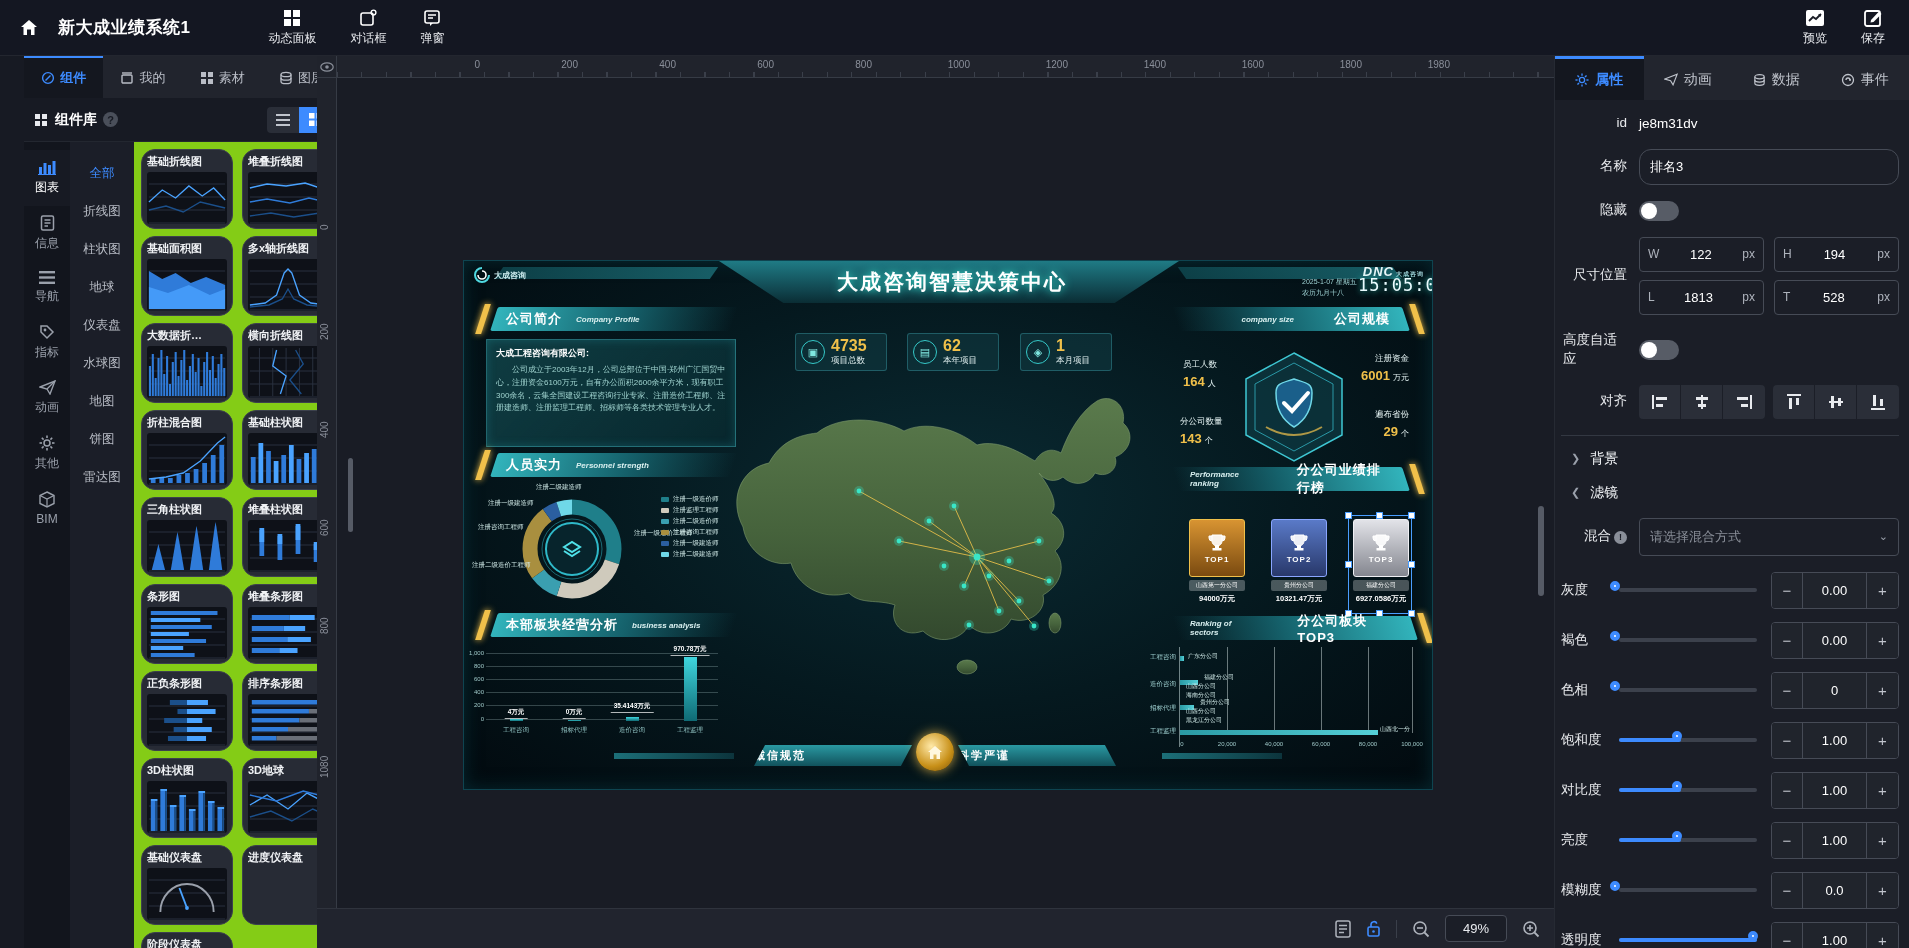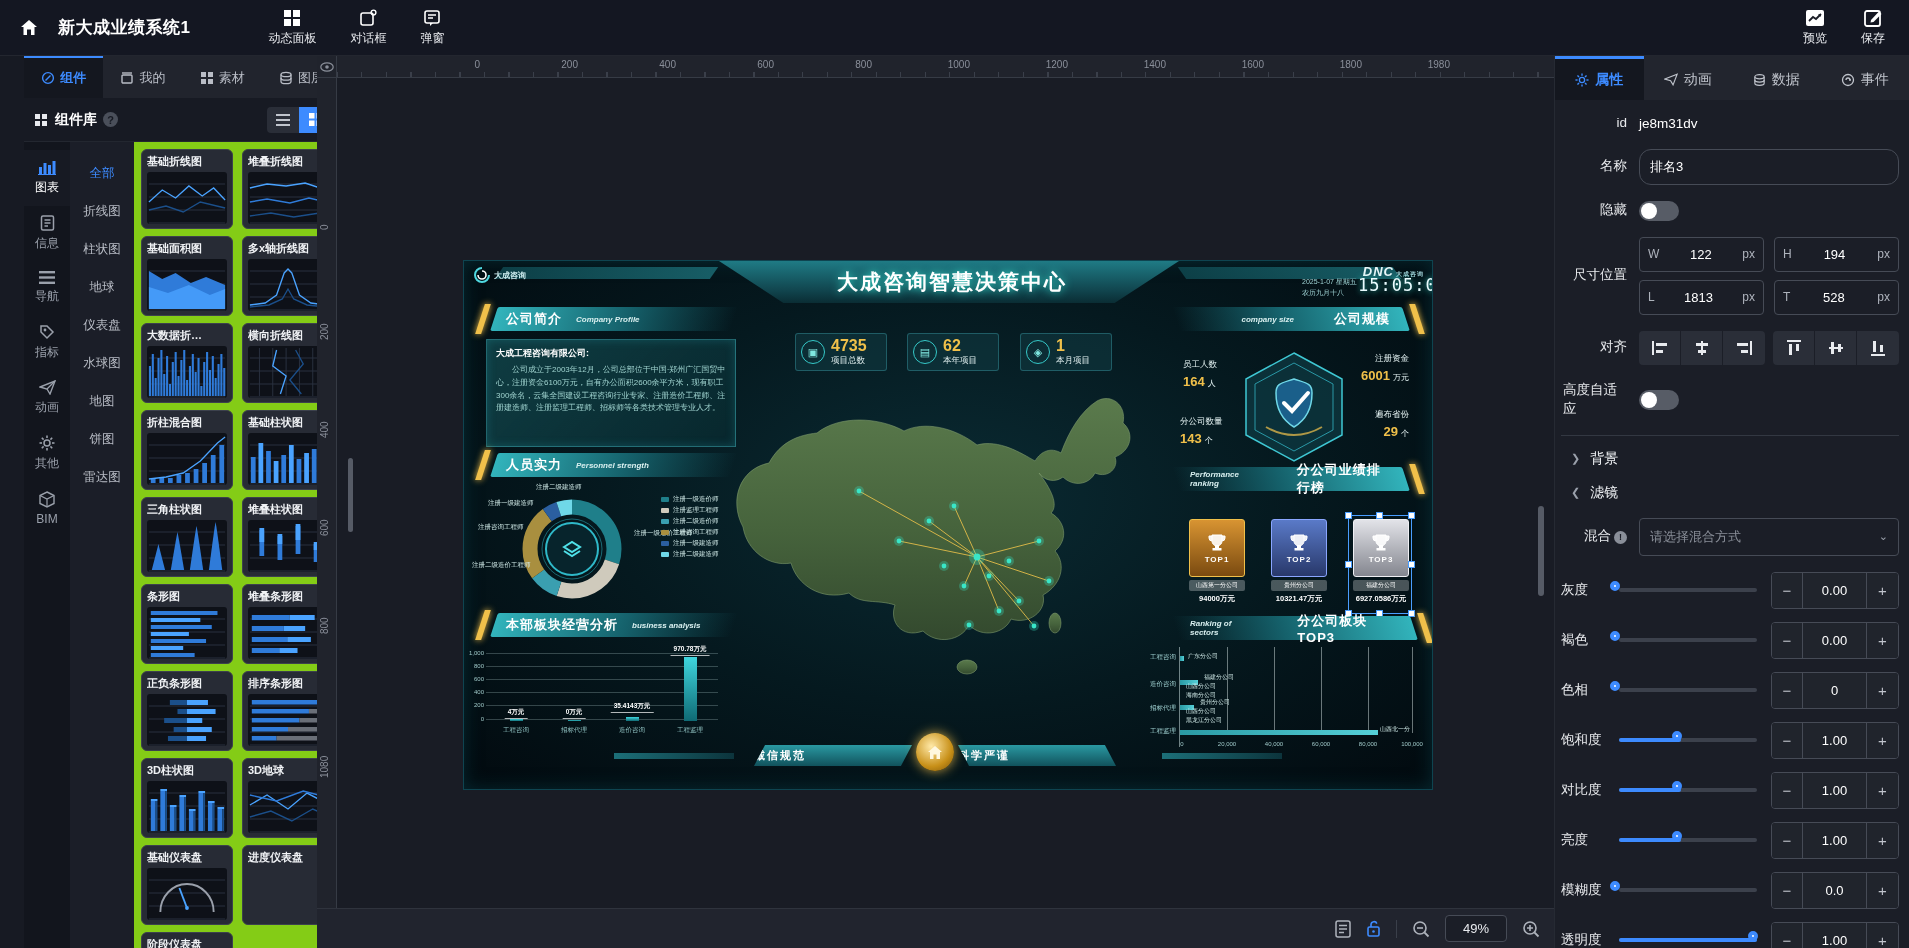--- a/index.html
+++ b/index.html
@@ -30,21 +30,21 @@
   .lp-body { position:absolute; left:0; top:86px; right:0; bottom:0; display:flex; }
   .rail { width:46px; background:#12151d; display:flex; flex-direction:column; align-items:center; padding-top:8px; }
   .rail-it { width:46px; padding:9px 0 10px; display:flex; flex-direction:column; align-items:center; gap:4px; cursor:pointer; }
   .rail-it .rl { font-size:12px; color:#9aa0ab; }
   .rail-it.act { background:#171a23; }
   .rail-it.act .rl { color:#fff; }
   .cats { width:64px; background:#1b1e28; padding-top:12px; }
   .cat { height:38px; display:flex; align-items:center; justify-content:center; font-size:12.5px; color:#b9bdc6; cursor:pointer; }
   .cat.act { color:#3d8bff; }
   .grid { flex:1; padding:7px 6px 0 7px; display:grid; grid-template-columns:92px 92px; grid-auto-rows:80px; gap:7px 9px; overflow:hidden; }
-  .card { background:#272b35; border:1px solid #3c414d; border-radius:6px; padding:4px 5px; cursor:pointer; }
+  .card { background:#272b35; border:1px solid #3c414d; border-radius:14px; padding:4px 5px; cursor:pointer; }
   .card .cn { font-size:11px; font-weight:bold; color:#f0f2f5; white-space:nowrap; overflow:hidden; }
   .card .th { margin-top:3px; height:52px; background:#0e1118; border-radius:3px; }
   .card .th svg { width:100%; height:100%; display:block; }
 
   
   .cv { position:absolute; left:317px; top:56px; width:1237px; height:892px; background:#191c25; overflow:hidden; }
   .rulx { position:absolute; left:20px; top:0; right:0; height:22px; background:#20232c; border-bottom:1px solid #363b45;
           background-image:repeating-linear-gradient(90deg,#3a3f4a 0,#3a3f4a 1px,transparent 1px,transparent 24.5px);
           background-size:100% 6px; background-position:0 16px; background-repeat:no-repeat, repeat; }
   .rulx .rlab { position:absolute; top:3px; transform:translateX(-100%); font-size:10px; color:#8a8f9a; padding-right:3px; }
@@ -1250,20 +1250,24 @@
               </div>
             <div class="dimbox">
                 <span class="dk">T</span>
                 <span class="dvv">528</span>
                 <span class="du">px</span>
               </div>
           </div>
         </div>
       </div>
       <div class="prow">
+        <div class="plab" style="text-align:left; padding-left:2px;">高度自适应</div>
+        <div class="toggle"></div>
+      </div>
+      <div class="prow">
         <div class="plab">对齐</div>
         <div class="agrp">
           <div class="abtn">
               <svg width="16" height="14" viewBox="0 0 16 14">
                 <rect x="0" y="0" width="2" height="14" fill="#e8eaee"></rect>
                 <rect x="4" y="2" width="11" height="3" fill="#e8eaee"></rect>
                 <rect x="4" y="9" width="7" height="3" fill="#e8eaee"></rect>
               </svg>
             </div>
           <div class="abtn">
@@ -1299,24 +1303,20 @@
             </div>
           <div class="abtn">
               <svg width="14" height="16" viewBox="0 0 14 16">
                 <rect x="0" y="14" width="14" height="2" fill="#e8eaee"></rect>
                 <rect x="2" y="1" width="3" height="11" fill="#e8eaee"></rect>
                 <rect x="9" y="5" width="3" height="7" fill="#e8eaee"></rect>
               </svg>
             </div>
         </div>
       </div>
-      <div class="prow">
-        <div class="plab" style="text-align:left; padding-left:2px;">高度自适应</div>
-        <div class="toggle"></div>
-      </div>
 
       <div class="hr"></div>
 
       <div class="secrow">
         <span class="chev">❯</span>
         <span>背景</span>
       </div>
       <div class="secrow">
         <span class="chev">❮</span>
         <span>滤镜</span>

